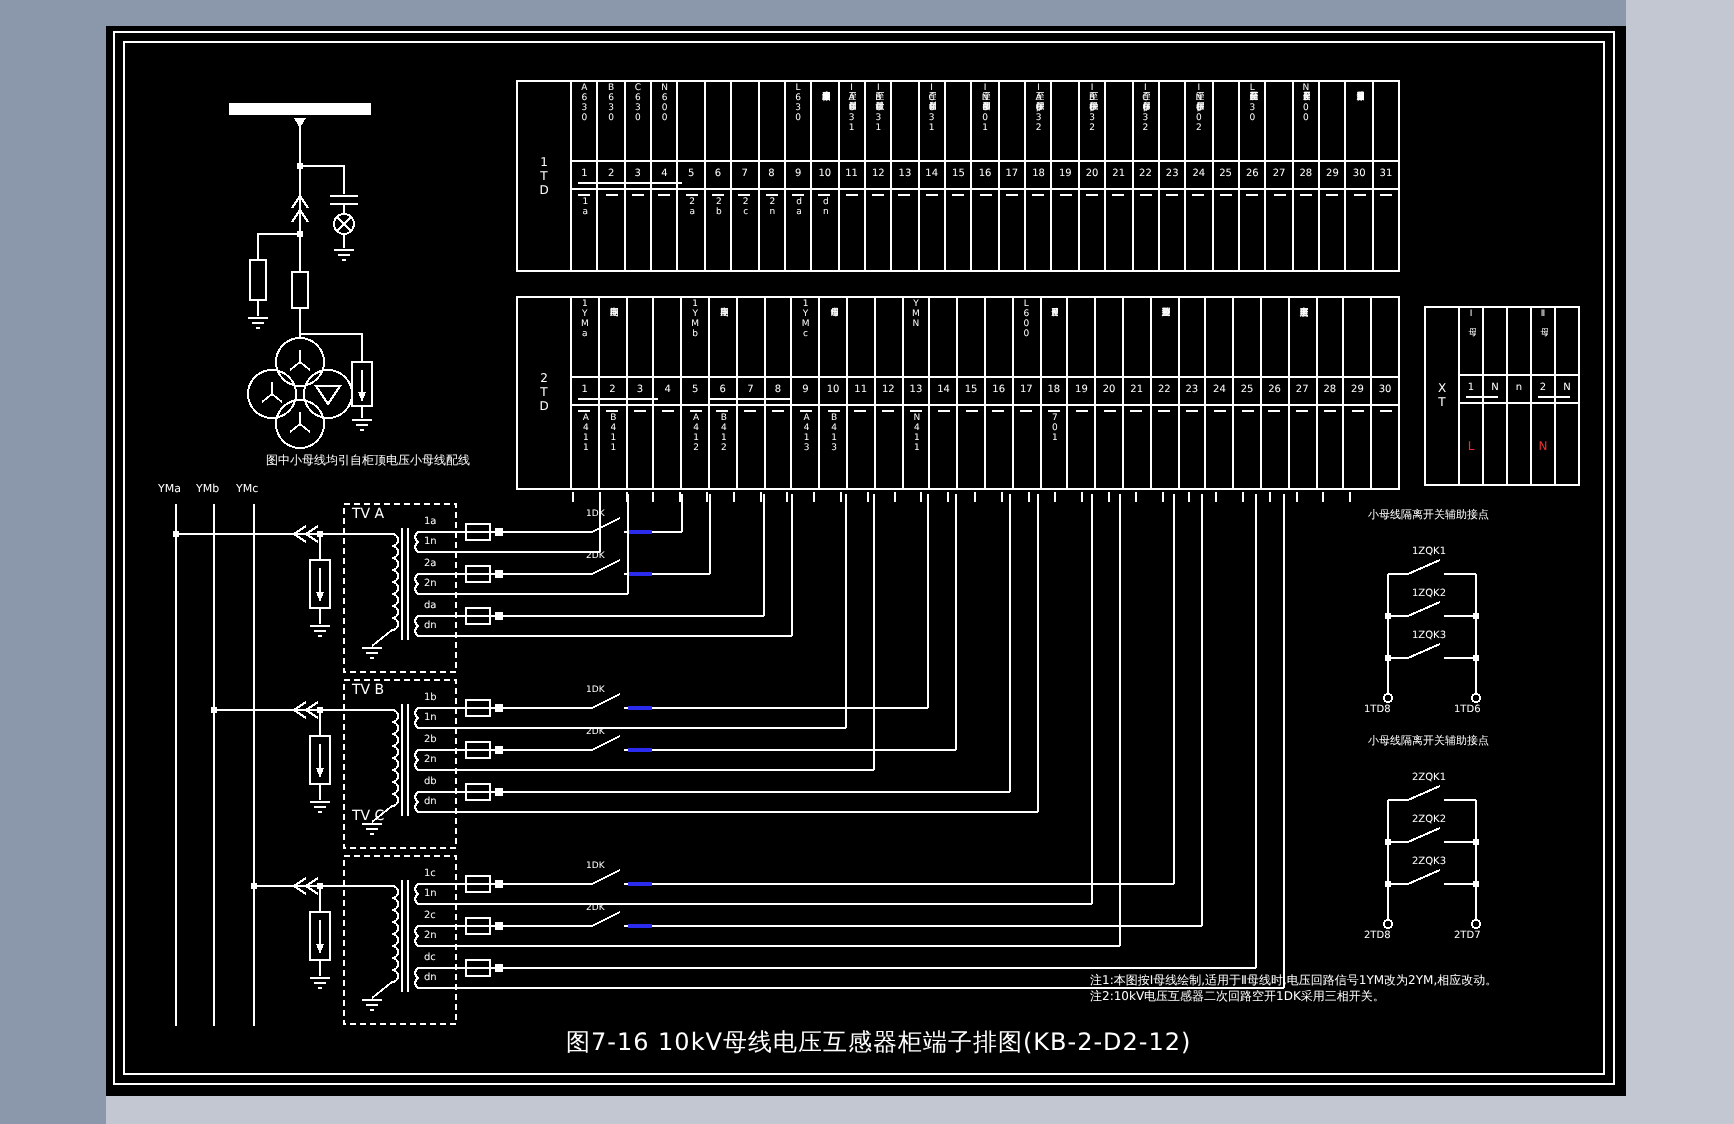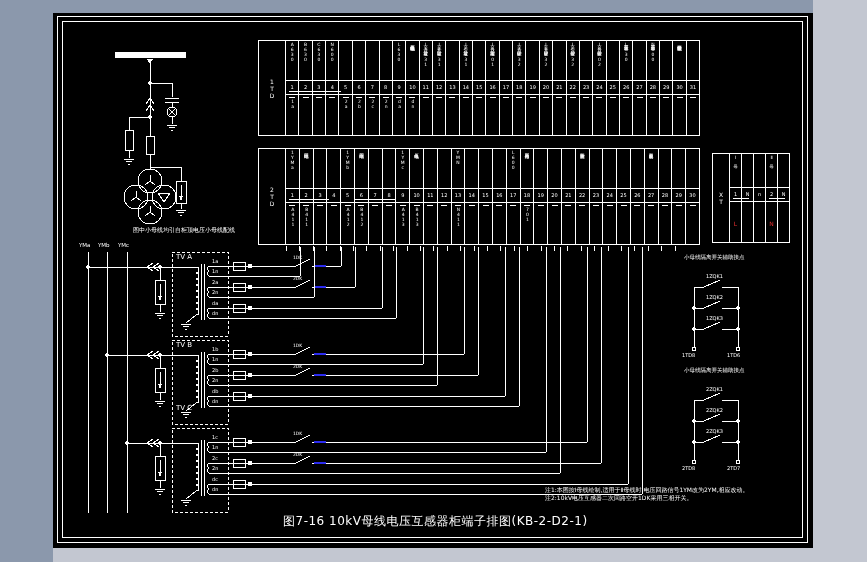--- a/index.html
+++ b/index.html
@@ -756,15 +756,15 @@
   <div class="txt" style="left:684px;top:367px;font-size:5.5px;">小母线隔离开关辅助接点</div>
   <div class="txt" style="left:706px;top:386px;font-size:5px;">2ZQK1</div>
   <div class="txt" style="left:706px;top:407px;font-size:5px;">2ZQK2</div>
   <div class="txt" style="left:706px;top:428px;font-size:5px;">2ZQK3</div>
   <div class="txt" style="left:682px;top:465px;font-size:5px;">2TD8</div>
   <div class="txt" style="left:727px;top:465px;font-size:5px;">2TD7</div>
 
   <div class="txt" style="left:545px;top:486px;font-size:6px;">注1:本图按Ⅰ母线绘制,适用于Ⅱ母线时,电压回路信号1YM改为2YM,相应改动。</div>
   <div class="txt" style="left:545px;top:494px;font-size:6px;">注2:10kV电压互感器二次回路空开1DK采用三相开关。</div>
 
-  <div class="txt" style="left:283px;top:513px;font-size:12px;letter-spacing:0.5px;">图7-16 10kV母线电压互感器柜端子排图(KB-2-D2-1)</div>
+  <div class="txt" style="left:283px;top:513px;font-size:12px;letter-spacing:0.5px;">图7-16 10kV母线电压互感器柜端子排图(KB-2-D2-12)</div>
 
 </div>
 
 </body></html>

